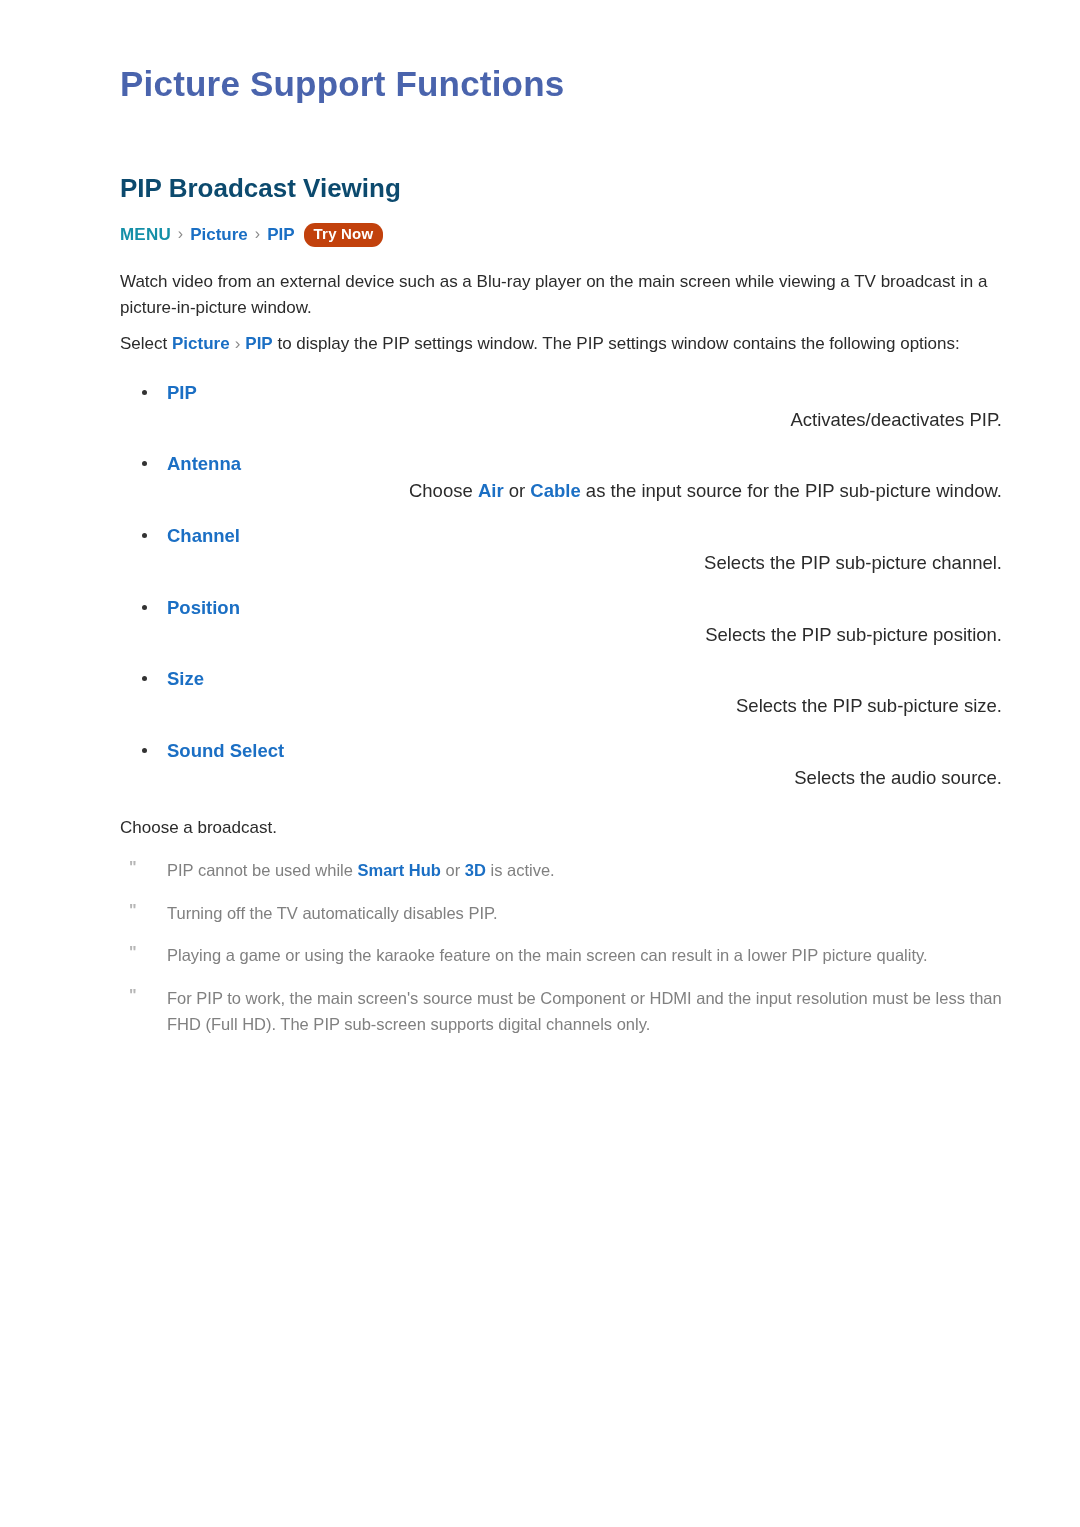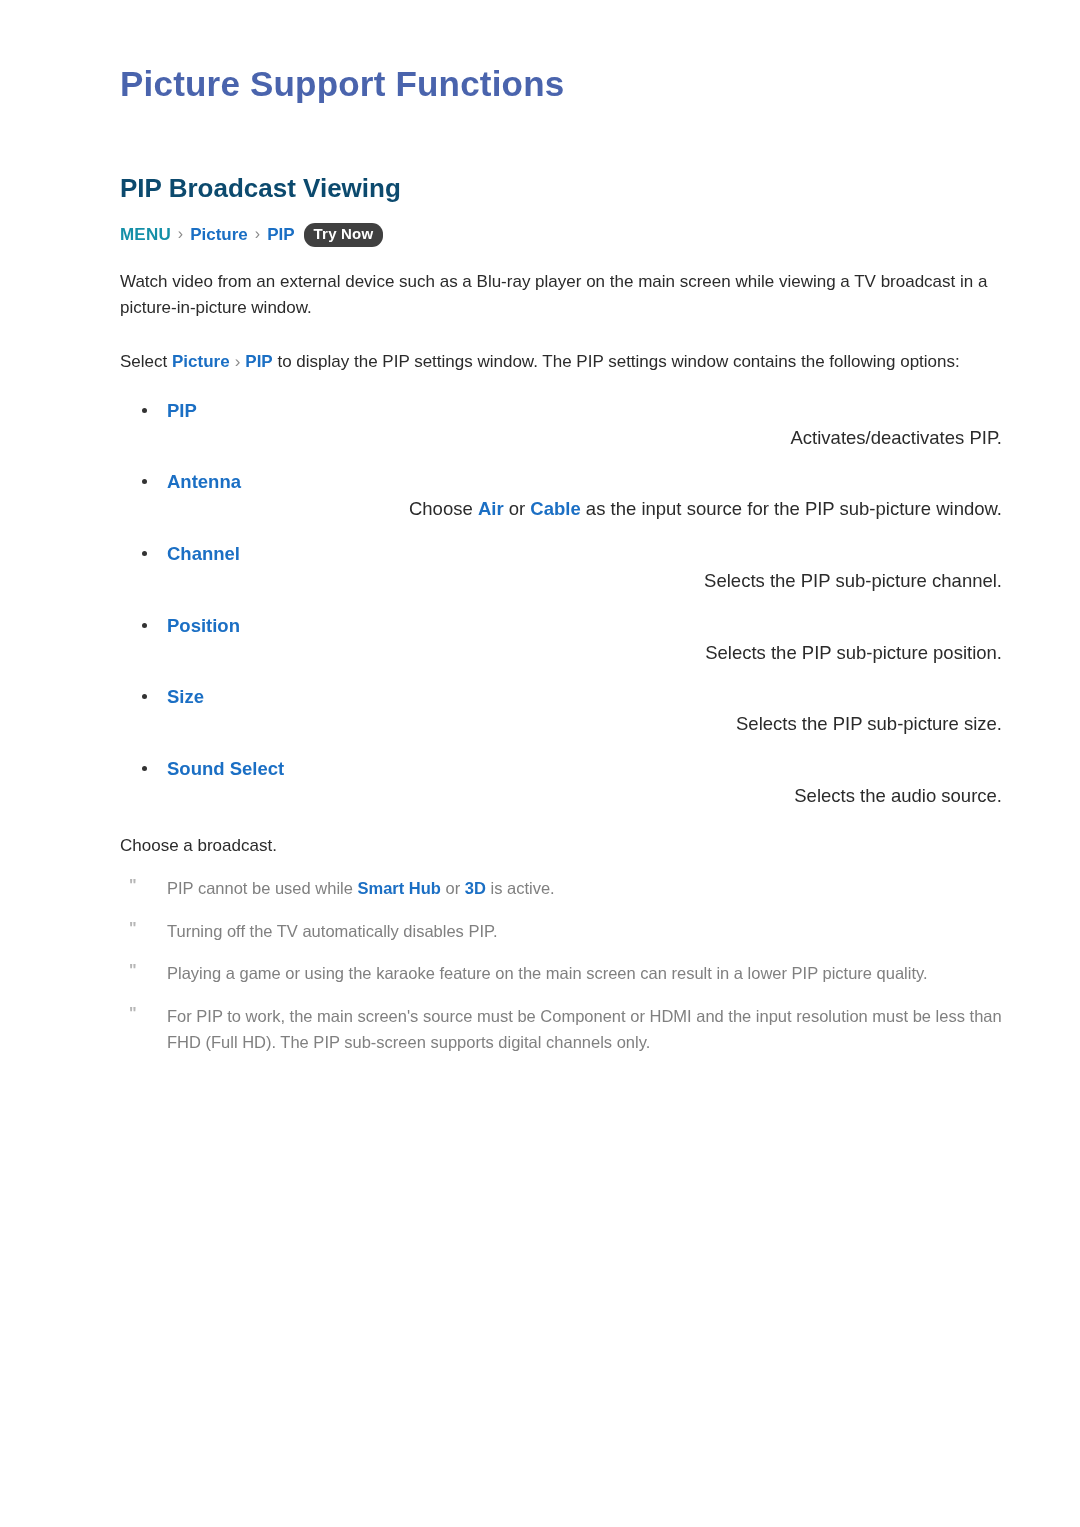--- a/index.html
+++ b/index.html
@@ -62,41 +62,41 @@
     font-weight: normal;
     margin: 0 7px;
     font-size: 16px;
   }
   .crumb-link {
     color: #1b6fc4;
     font-weight: bold;
   }
   .try-now {
     display: inline-block;
-    background: #404040;
+    background: #c2410c;
     color: #ffffff;
     font-size: 15px;
     font-weight: bold;
     border-radius: 11px;
     padding: 2px 10px 3px 10px;
     margin-left: 9px;
     line-height: 1.25;
     letter-spacing: 0.2px;
   }
 
   
   p.body {
     font-size: 17px;
     line-height: 1.52;
     color: #2b2b2b;
     margin: 0;
     margin-top: 22px;
     max-width: 925px;
   }
-  p.body.tight { margin-top: 28px; }
+  p.body.tight { margin-top: 10px; }
   .ilink {
     color: #1b6fc4;
     font-weight: bold;
   }
   .isep {
     color: #8c8c8c;
     margin: 0 5px;
   }
 
   

